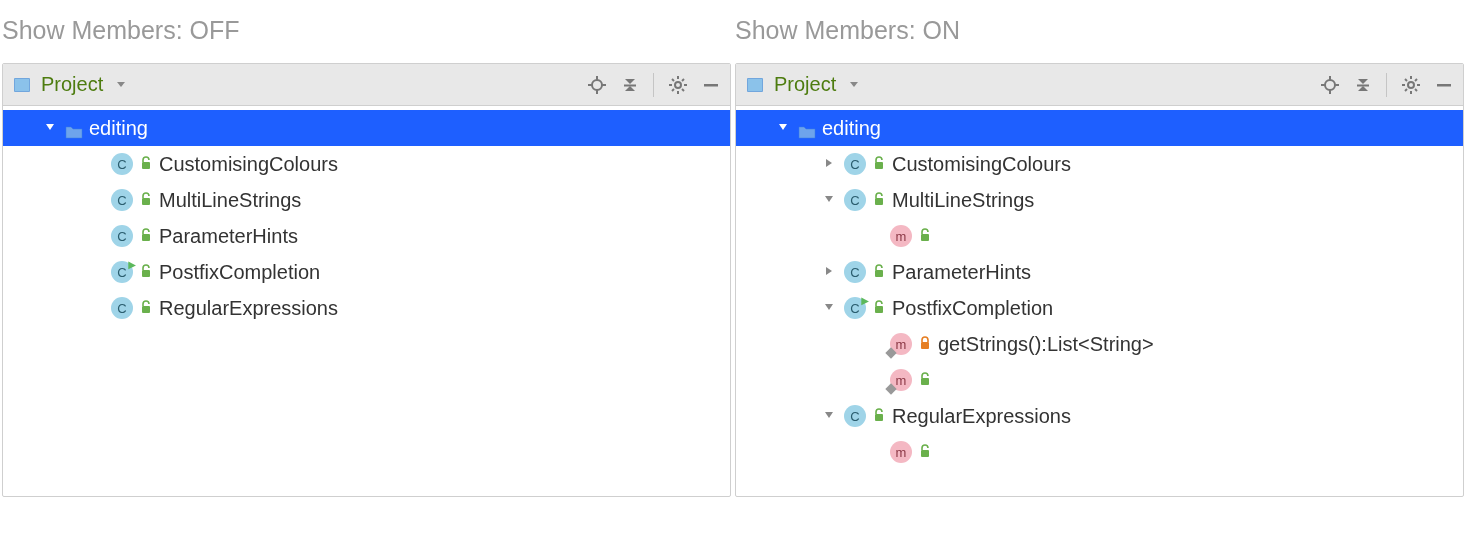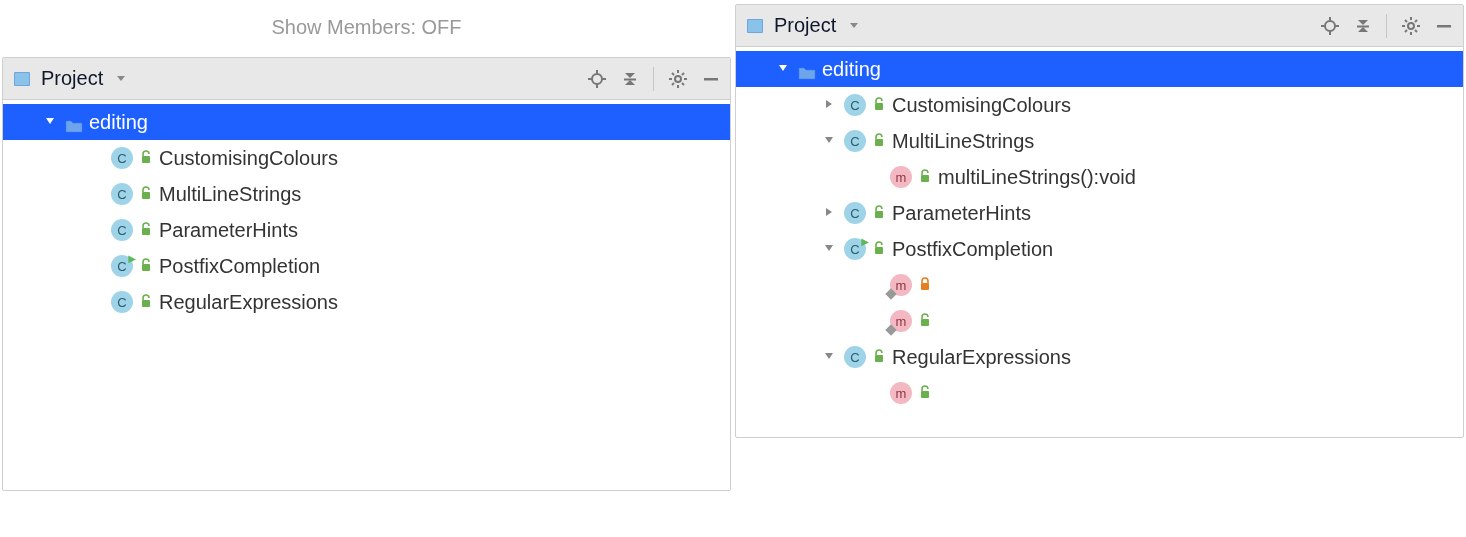--- a/index.html
+++ b/index.html
@@ -13,23 +13,22 @@
     display: flex;
     gap: 4px;
     padding: 4px 2px;
   }
   .panel {
     flex: 1;
     display: flex;
     flex-direction: column;
   }
   .panel-title {
-    text-align: center;
     color: #999;
-    font-size: 20px;
+    font-size: 25px;
     font-weight: 400;
     padding: 12px 0 18px;
   }
   .tool-window {
     border: 1px solid #cfcfcf;
     border-radius: 2px;
     overflow: hidden;
     background: #fff;
   }
   .tw-header {
@@ -43,21 +42,21 @@
   }
   .tw-icon {
     width: 18px;
     height: 18px;
     display: inline-flex;
     align-items: center;
     justify-content: center;
   }
   .tw-title {
     font-size: 20px;
-    color: #0f172a;
+    color: #4d7c0f;
   }
   .tw-dropdown {
     color: #888;
     font-size: 14px;
     margin-left: 2px;
   }
   .tw-spacer { flex: 1; }
   .tw-actions {
     display: flex;
     align-items: center;
@@ -263,20 +262,21 @@
                 <rect x="3" y="7" width="8" height="7" rx="1" fill="#6ab04c"></rect>
                 <path d="M4 7 V5 a3 3 0 0 1 6 0" fill="none" stroke="#6ab04c" stroke-width="1.6"></path>
               </svg></span>
             <span class="label">RegularExpressions</span>
           </div>
         </div>
     </div>
   </div>
 
   <div class="panel">
+    <div class="panel-title">Show Members: ON</div>
     <div class="tool-window">
       <div class="tw-header">
         <span class="tw-icon">
           <svg width="18" height="18" viewBox="0 0 18 18">
             <rect x="2" y="3" width="14" height="12" fill="none" stroke="#4a90d9" stroke-width="1.5"></rect>
             <rect x="2" y="3" width="14" height="12" fill="#8bc2ea"></rect>
           </svg>
         </span>
         <span class="tw-title">Project</span>
         <span class="tw-dropdown">
@@ -361,21 +361,20 @@
             <span class="label">MultiLineStrings</span>
           </div>
           <div class="row">
             <span class="indent l3"></span>
             <span class="arrow none"></span>
             <span class="method-icon">m</span>
             <span><svg width="14" height="16" viewBox="0 0 14 16">
                 <rect x="3" y="7" width="8" height="7" rx="1" fill="#6ab04c"></rect>
                 <path d="M4 7 V5 a3 3 0 0 1 6 0" fill="none" stroke="#6ab04c" stroke-width="1.6"></path>
               </svg></span>
-            <span class="label">multiLineStrings():void</span>
           </div>
           <div class="row">
             <span class="indent l2"></span>
             <span class="arrow"><svg width="12" height="12" viewBox="0 0 12 12">
                 <polygon points="3,2 9,6 3,10" fill="#888"></polygon>
               </svg></span>
             <span class="class-icon">C</span>
             <span><svg width="14" height="16" viewBox="0 0 14 16">
                 <rect x="3" y="7" width="8" height="7" rx="1" fill="#6ab04c"></rect>
                 <path d="M4 7 V5 a3 3 0 0 1 6 0" fill="none" stroke="#6ab04c" stroke-width="1.6"></path>
@@ -395,20 +394,21 @@
             <span class="label">PostfixCompletion</span>
           </div>
           <div class="row">
             <span class="indent l3"></span>
             <span class="arrow none"></span>
             <span class="method-icon">m<span class="static-mark"></span></span>
             <span><svg width="14" height="16" viewBox="0 0 14 16">
                 <rect x="3" y="7" width="8" height="7" rx="1" fill="#e67e22"></rect>
                 <path d="M4 7 V5 a3 3 0 0 1 6 0 V7" fill="none" stroke="#e67e22" stroke-width="1.6"></path>
               </svg></span>
+            <span class="label">getStrings():List&lt;String&gt;</span>
           </div>
           <div class="row">
             <span class="indent l3"></span>
             <span class="arrow none"></span>
             <span class="method-icon">m<span class="static-mark"></span></span>
             <span><svg width="14" height="16" viewBox="0 0 14 16">
                 <rect x="3" y="7" width="8" height="7" rx="1" fill="#6ab04c"></rect>
                 <path d="M4 7 V5 a3 3 0 0 1 6 0" fill="none" stroke="#6ab04c" stroke-width="1.6"></path>
               </svg></span>
           </div>

